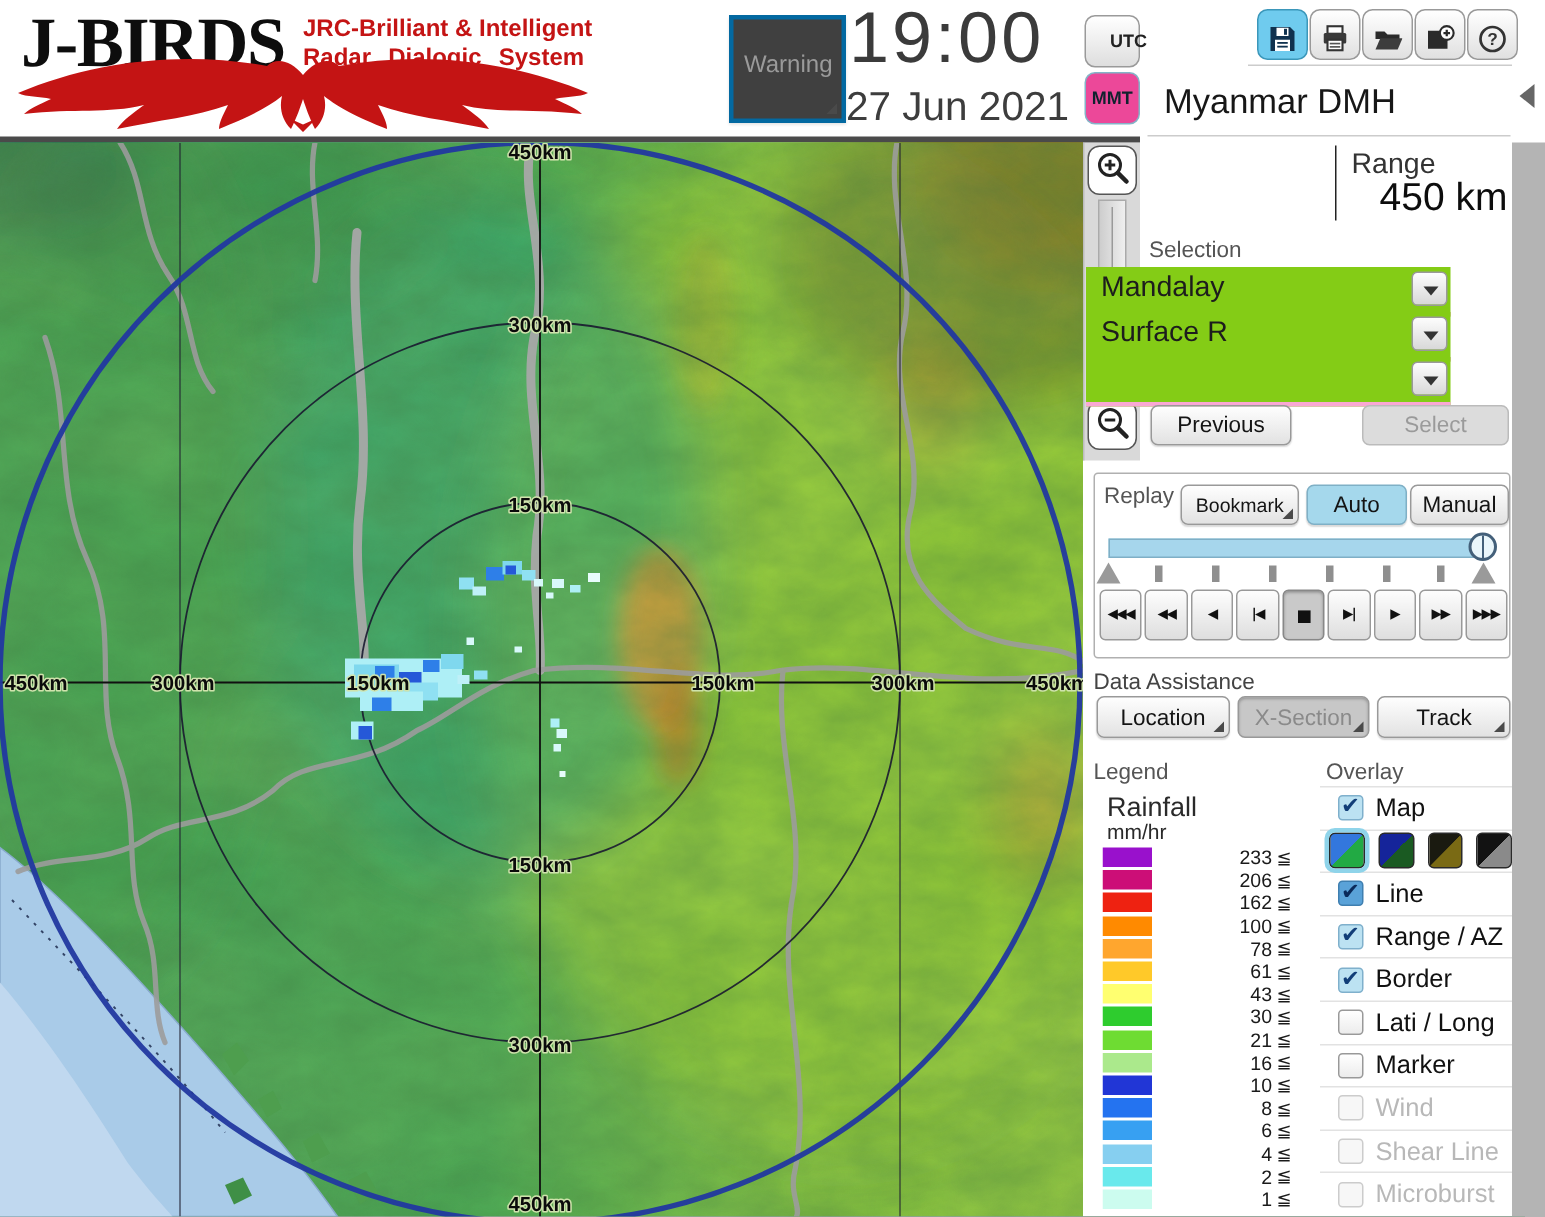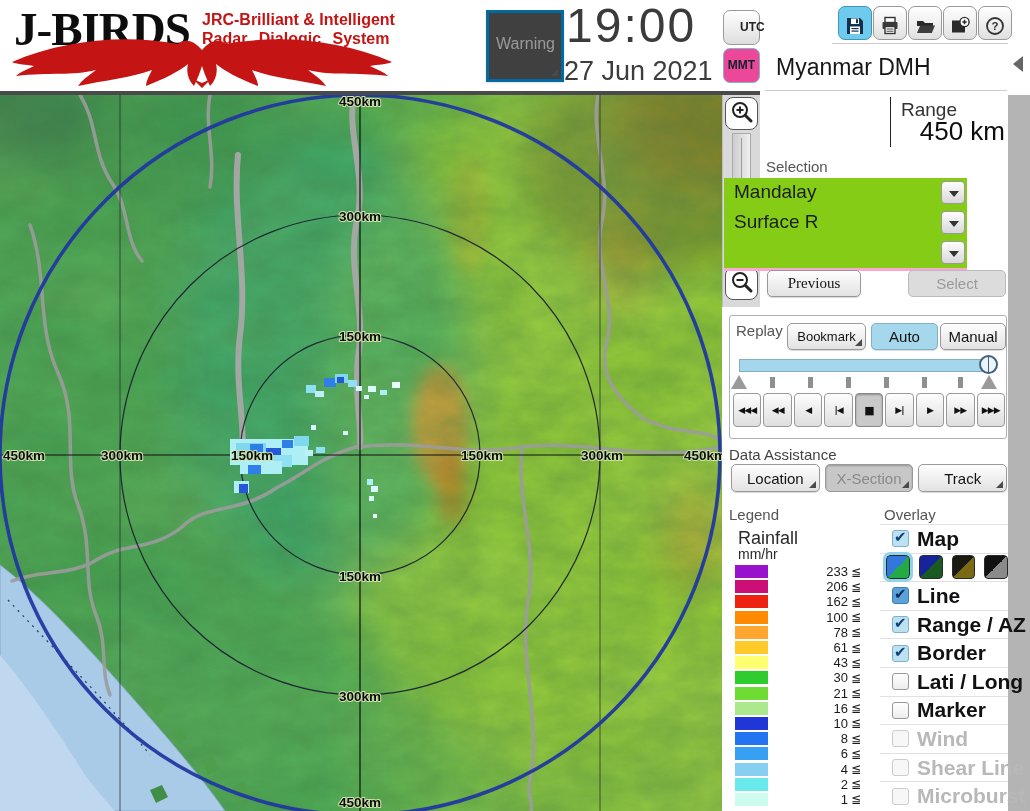--- a/index.html
+++ b/index.html
@@ -115,21 +115,21 @@
   #overlay-list{position:absolute;left:880px;top:524px;width:128px;}
   .orow{display:flex;align-items:center;height:28.6px;border-top:1px solid #e2e2e2;box-sizing:border-box;}
   .cb{width:17px;height:17px;margin-left:12px;margin-right:8px;border:1px solid #999;border-radius:3px;
       background:linear-gradient(#fff,#ececec);box-sizing:border-box;position:relative;flex:0 0 17px;cursor:pointer;}
   .cb.checked{background:#bce2f2;border-color:#7fb0cc;}
   .cb.checked::after{content:"✔";font-family:"DejaVu Sans",sans-serif;position:absolute;left:1px;top:-3px;
       font-size:15px;font-weight:bold;color:#123e78;}
   .cb.accent{background:#5aa2d8;border-color:#3f7fb0;}
   .cb.accent::after{color:#0a2a5a;}
   .cb.dis{border-color:#ccc;background:#f7f7f7;cursor:default;}
-  .olab{font-size:21px;font-weight:bold;color:#111;white-space:nowrap;}
+  .olab{font-size:17px;font-weight:normal;color:#111;white-space:nowrap;}
   .orow.disabled .olab{color:#b8b8b8;}
   .orow.styles{gap:9px;padding-left:6px;}
   .msw{width:24px;height:24px;border:1px solid #2a2a2a;border-radius:4px;box-sizing:border-box;cursor:pointer;}
   .msw.sel{outline:3px solid #8fd4ea;outline-offset:0;}
 </style>
 </head>
 <body>
 
 <div id="app">
 
@@ -365,21 +365,21 @@
   </div>
   <div class="ddrow" style="top:208px;">
     <span class="ddtext">Surface R</span>
     <span class="ddbtn"></span>
   </div>
   <div class="ddrow" style="top:238px;">
     <span class="ddtext"></span>
     <span class="ddbtn"></span>
   </div>
 
-  <button class="btn" style="left:767px;top:270px;width:94px;height:27px;font-family:Liberation Serif, serif;">Previous</button>
+  <button class="btn" style="left:767px;top:270px;width:94px;height:27px;">Previous</button>
   <button class="btn disabledbtn" style="left:908px;top:270px;width:98px;height:27px;">Select</button>
 
   <div id="replay-box"></div>
   <div id="replay-label">Replay</div>
   <button class="btn corner" style="left:787px;top:323px;width:79px;height:27px;font-size:13px;">Bookmark</button>
   <button class="btn selected" style="left:871px;top:323px;width:67px;height:27px;">Auto</button>
   <button class="btn" style="left:940px;top:323px;width:66px;height:27px;">Manual</button>
 
   <div id="slider-track"></div>
   <div id="slider-handle"></div>

